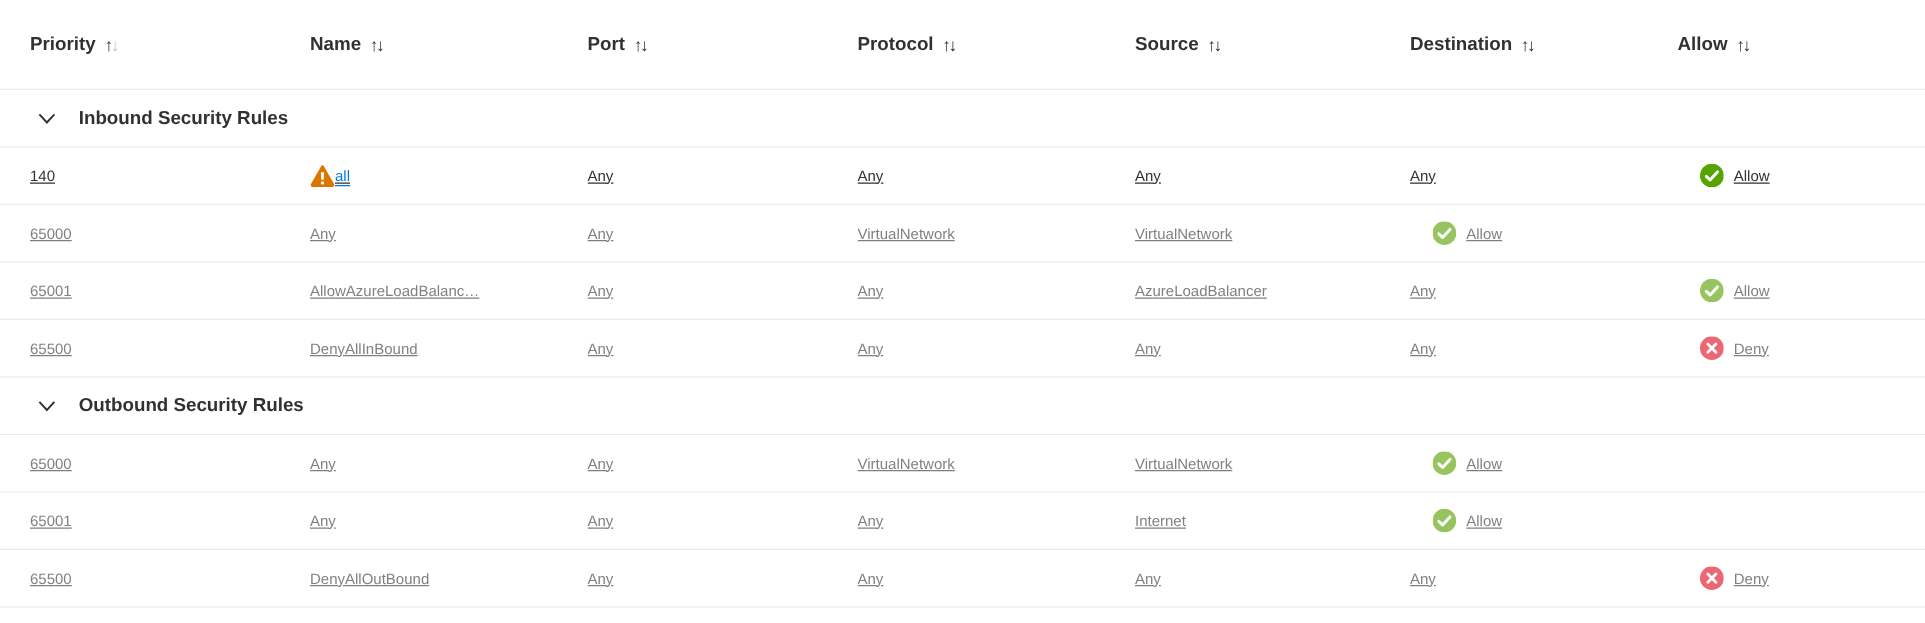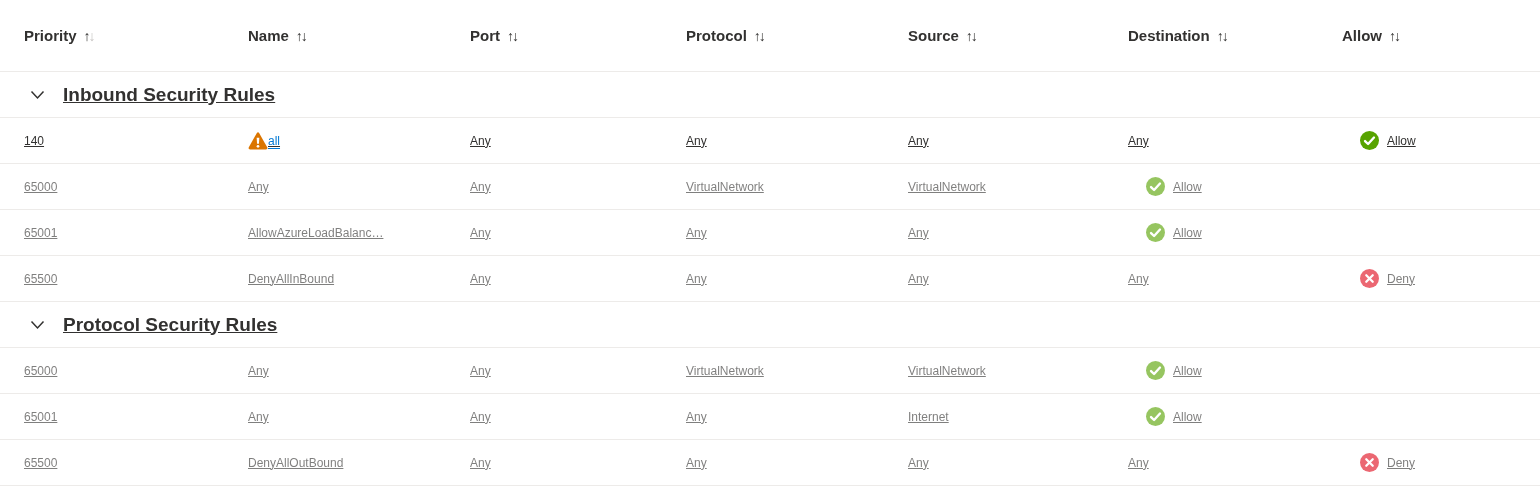--- a/index.html
+++ b/index.html
@@ -21,21 +21,21 @@
   .hcell{
     display:flex; align-items:center; gap:7px;
     font-size:15px; font-weight:700; cursor:pointer; color:var(--text);
   }
   .sort{display:inline-flex; font-size:14px; font-weight:400; letter-spacing:-2px; color:var(--text);}
   .sort .dim{color:var(--sort-dim);}
   .section-row{
     height:46px; border-bottom:1px solid var(--divider);
     display:flex; align-items:center; padding-left:30px; gap:18px; cursor:pointer;
   }
-  .section-title{font-size:19px; font-weight:700; color:var(--text);text-decoration:underline;}
+  .section-title{font-size:15px; font-weight:700; color:var(--text);}
   .row{height:46px; border-bottom:1px solid var(--divider); font-size:12px; cursor:pointer;text-decoration:underline;}
   .row.muted > div{opacity:.62;}
   .cell{display:flex; align-items:center; white-space:nowrap; overflow:hidden;}
   .name-cell{}
   .rule-link{color:var(--link); text-decoration:underline; text-underline-offset:3px;}
   .action-cell{gap:8px;margin-left:18px;}
   .icon{flex:0 0 auto; display:inline-flex;}
   .warning-icon svg path.tri{fill:var(--orange);}
   .allow-icon svg circle{fill:var(--green);}
   .deny-icon svg circle{fill:var(--red);}
@@ -147,20 +147,21 @@
     </span>
     <span>Allow</span>
   </div>
 </div>
 
 <div class="grid row muted">
   <div class="cell">65001</div>
   <div class="cell">AllowAzureLoadBalanc…</div>
   <div class="cell">Any</div>
   <div class="cell">Any</div>
+  <div class="cell">AzureLoadBalancer</div>
   <div class="cell">Any</div>
   <div class="cell action-cell">
     <span class="icon allow-icon">
       <svg width="19" height="19" viewBox="0 0 20 20">
           <circle cx="10" cy="10" r="10"></circle>
           <path d="M5.3 10.6 L8.5 13.7 L14.7 6.9" fill="none" stroke="#ffffff" stroke-width="2.5" stroke-linecap="round" stroke-linejoin="round"></path>
         </svg>
     </span>
     <span>Allow</span>
   </div>
@@ -183,21 +184,21 @@
     <span>Deny</span>
   </div>
 </div>
 
 <div class="section-row">
   <span class="icon chevron">
     <svg width="15" height="10" viewBox="0 0 15 10">
         <path d="M1.5 1.5 L7.5 8 L13.5 1.5" fill="none" stroke-width="1.5"></path>
       </svg>
   </span>
-  <span class="section-title">Protocol Security Rules</span>
+  <span class="section-title">Outbound Security Rules</span>
 </div>
 
 <div class="grid row muted">
   <div class="cell">65000</div>
   <div class="cell">Any</div>
   <div class="cell">Any</div>
   <div class="cell">VirtualNetwork</div>
   <div class="cell">VirtualNetwork</div>
   <div class="cell action-cell">
     <span class="icon allow-icon">

